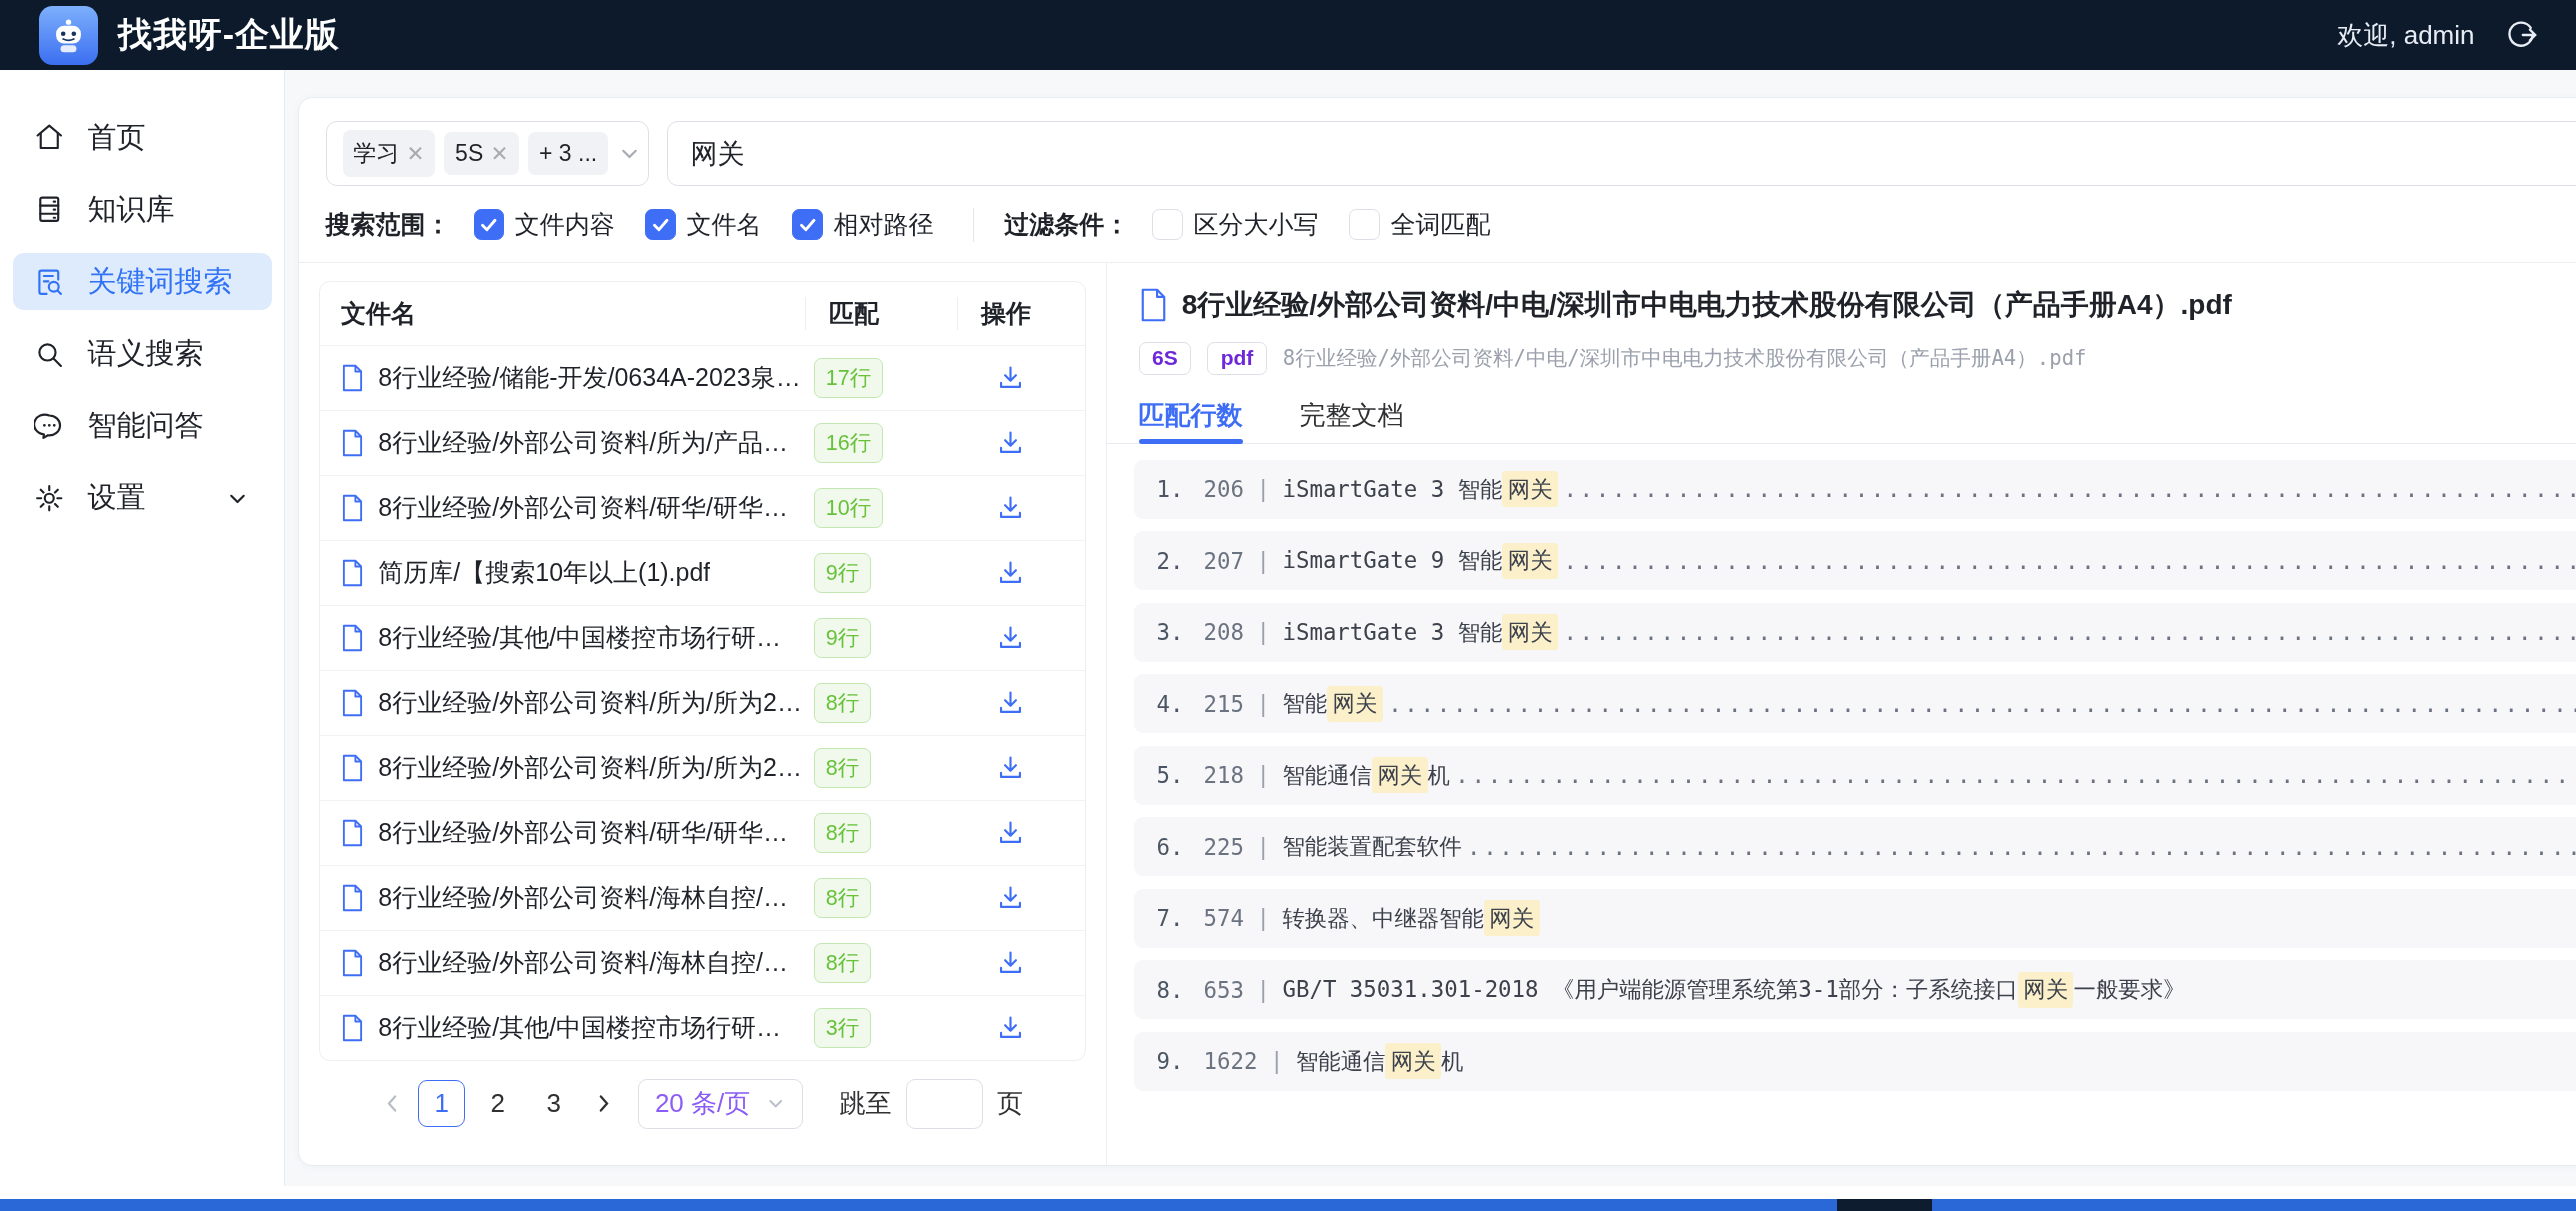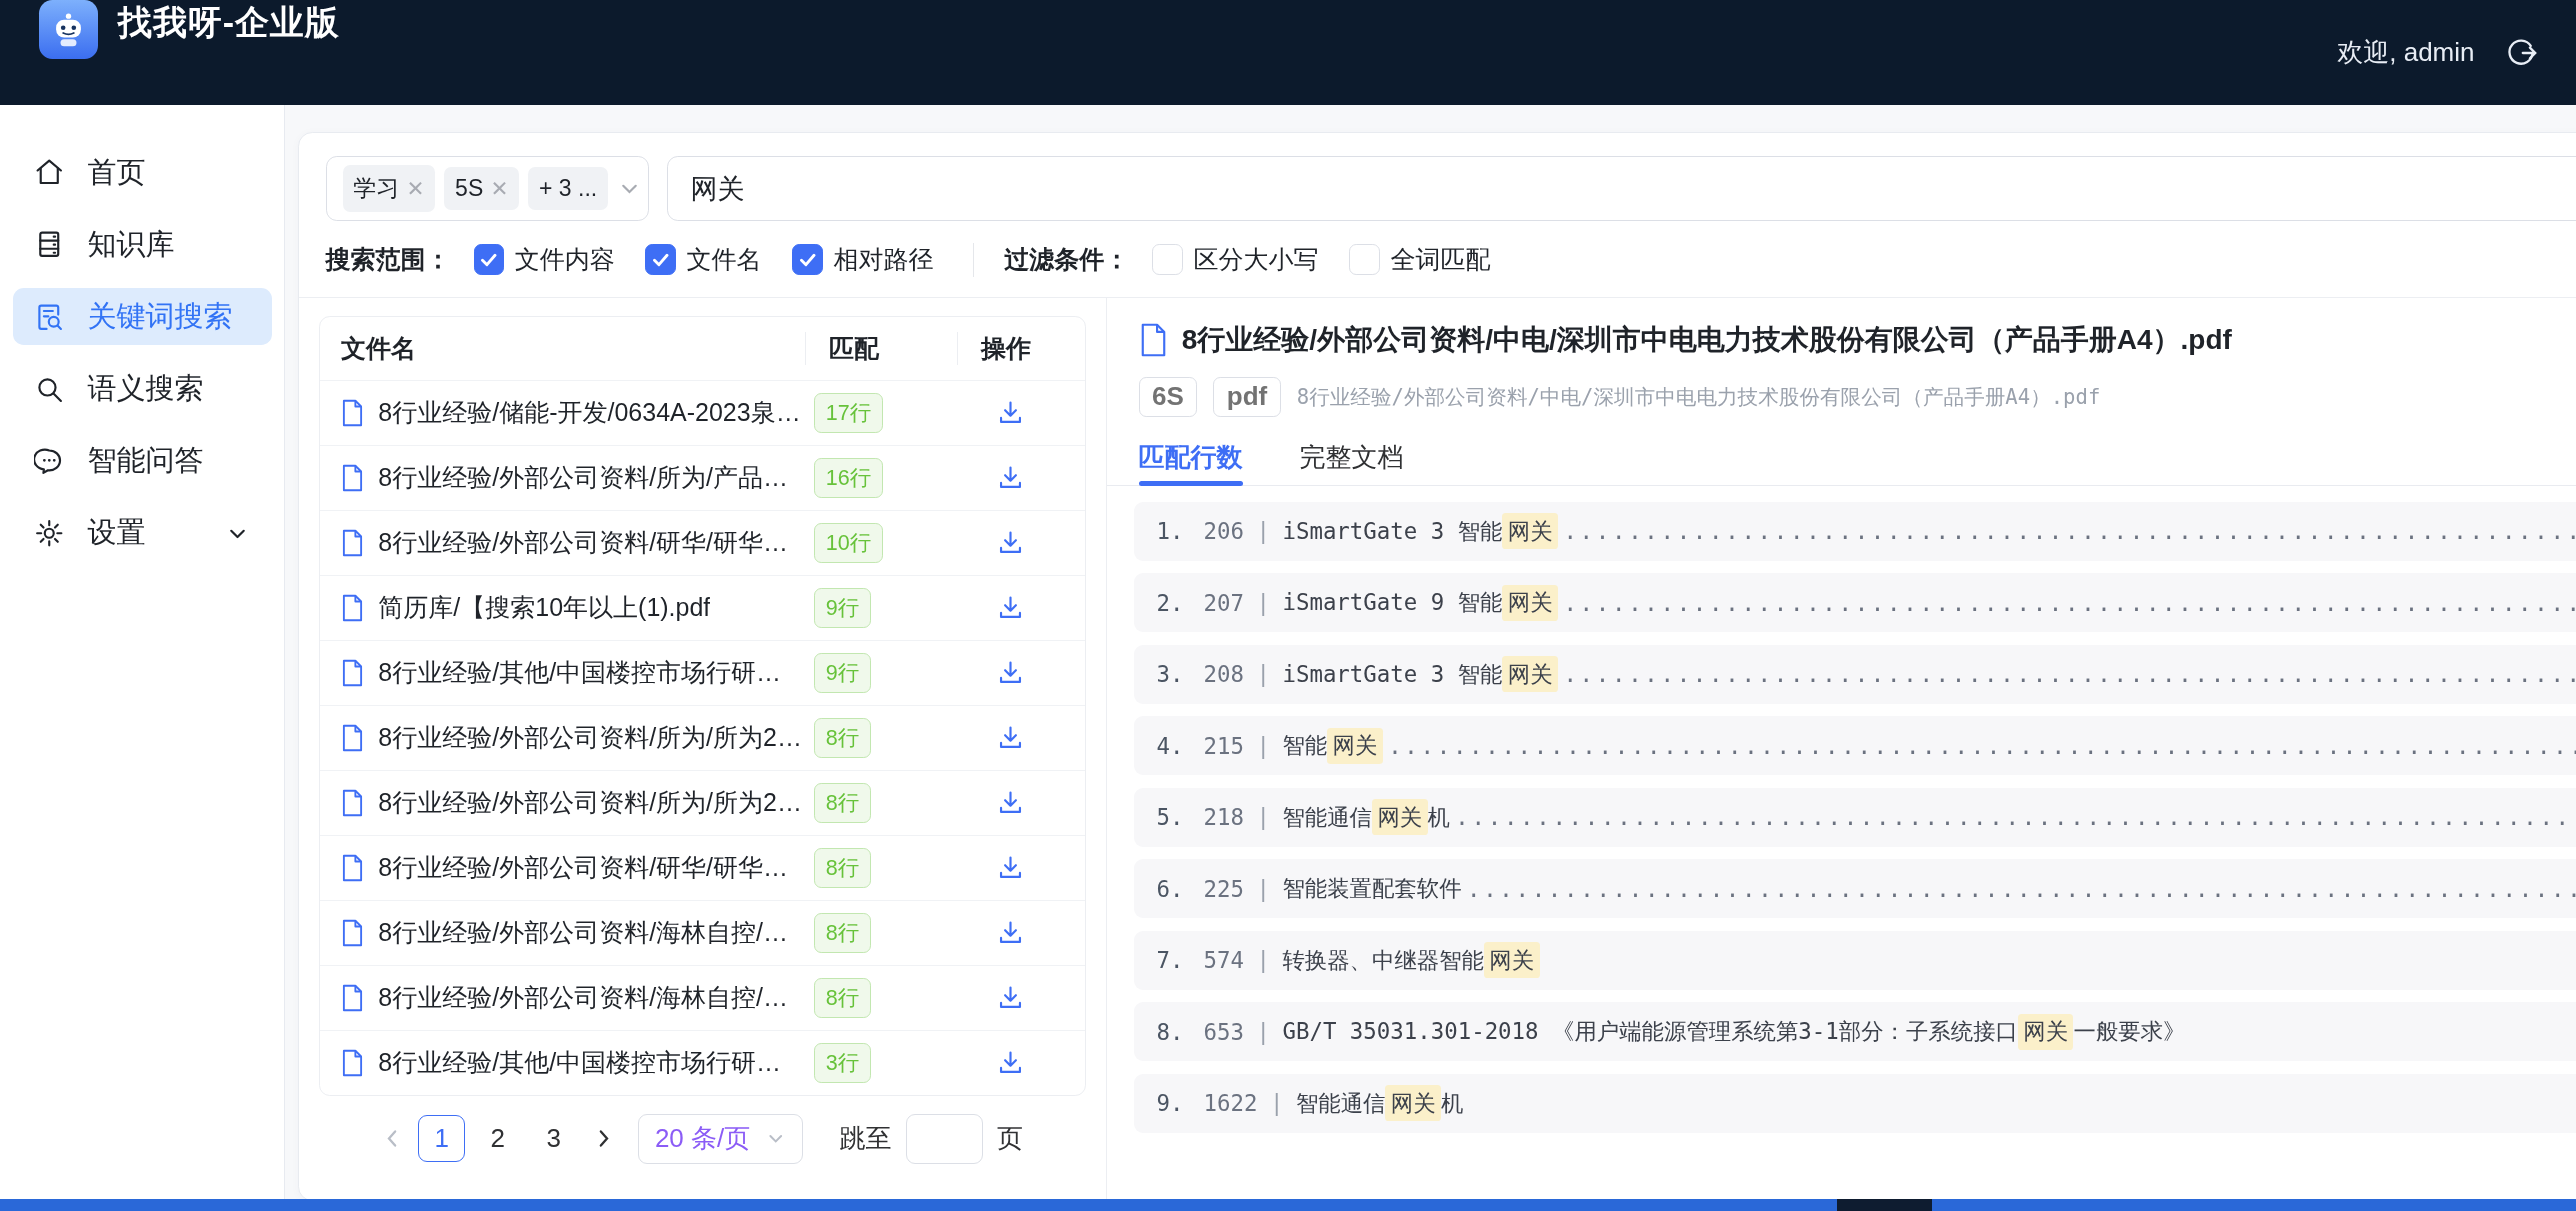--- a/index.html
+++ b/index.html
@@ -1,20 +1,20 @@
 <!DOCTYPE html>
 <html style="font-size:14.3px"><head>
 <meta charset="utf-8">
 <style>
   * { margin:0; padding:0; box-sizing:border-box; }
   html,body { width:2576px; height:1212px; overflow:hidden; background:#fff;
     font-family:"Liberation Sans", sans-serif; color:#1f2329; }
 
   
-  .header { height:105px; background:#0c1a2c; display:flex; padding:0 39px; }
+  .header { height:70px; background:#0c1a2c; display:flex; align-items:center; padding:0 39px; }
   .logo { width:59px; height:59px; border-radius:13.4px; background:linear-gradient(180deg,#7db0fc,#3b6ef0);
     display:flex; align-items:center; justify-content:center; margin-right:20px; flex:0 0 auto; }
   .app-title { color:#fff; font-size:34px; font-weight:700; letter-spacing:0.9px; }
   .header-right { margin-left:auto; display:flex; align-items:center; gap:30.5px; }
   .welcome { color:#e8edf5; font-size:26px; }
   .logout { color:#e8edf5; display:flex; cursor:pointer; }
 
   
   .shell { display:flex; height:1116px; }
   .sidebar { width:285px; background:#fff; border-right:0.9px solid #e7eaf0; padding:39px 12.5px 0; flex:0 0 auto; }
@@ -71,21 +71,21 @@
   .pg-size .chev { color:#b9bec7; display:flex; }
   .jump-label { margin-left:22px; }
   .jump-input { width:77px; height:50px; border:0.9px solid #dcdfe6; border-radius:9px; outline:none; font-size:25px; text-align:center; font-family:inherit; }
 
   
   .detail-col { flex:1; display:flex; flex-direction:column; overflow:hidden; }
   .doc-head { padding:23px 32px 0; }
   .doc-title-row { display:flex; align-items:center; gap:14.3px; }
   .doc-title { font-size:28px; font-weight:700; flex:1; overflow:hidden; white-space:nowrap; text-overflow:ellipsis; }
   .meta-row { display:flex; align-items:center; gap:16px; margin-top:18px; }
-  .pill { border:0.9px solid #dcdfe6; border-radius:7.2px; padding:3.6px 12.5px; font-size:26px; font-weight:700; color:#737373; }
+  .pill { border:0.9px solid #dcdfe6; border-radius:7.2px; padding:3.6px 12.5px; font-size:21px; font-weight:700; color:#6d28d9; }
   .doc-path { color:#9aa1ac; font-size:20.6px; font-family:"DejaVu Sans Mono", monospace; overflow:hidden; white-space:nowrap; text-overflow:ellipsis; }
   .tabs { display:flex; gap:57px; padding:23px 32px 0; border-bottom:0.9px solid #e9ebf0; }
   .tab { font-size:26px; padding-bottom:10px; position:relative; cursor:pointer; color:#303133; }
   .tab.active { color:#3e6ef5; font-weight:600; }
   .tab.active::after { content:""; position:absolute; left:0; right:0; bottom:-0.9px; height:4.5px; background:#3e6ef5; border-radius:2.7px; }
 
   .match-list { flex:1; padding:16px 27px 0 27px; display:flex; flex-direction:column; gap:12.5px; overflow:hidden; }
   .match-card { background:#f7f7f9; border-radius:9px; height:59px; flex:0 0 auto; display:flex; align-items:center; padding:0 23px;
     font-family:"DejaVu Sans Mono", monospace; font-size:22.4px; color:#3c414b; }
   .m-no { width:47px; color:#4b5563; flex:0 0 auto; }

